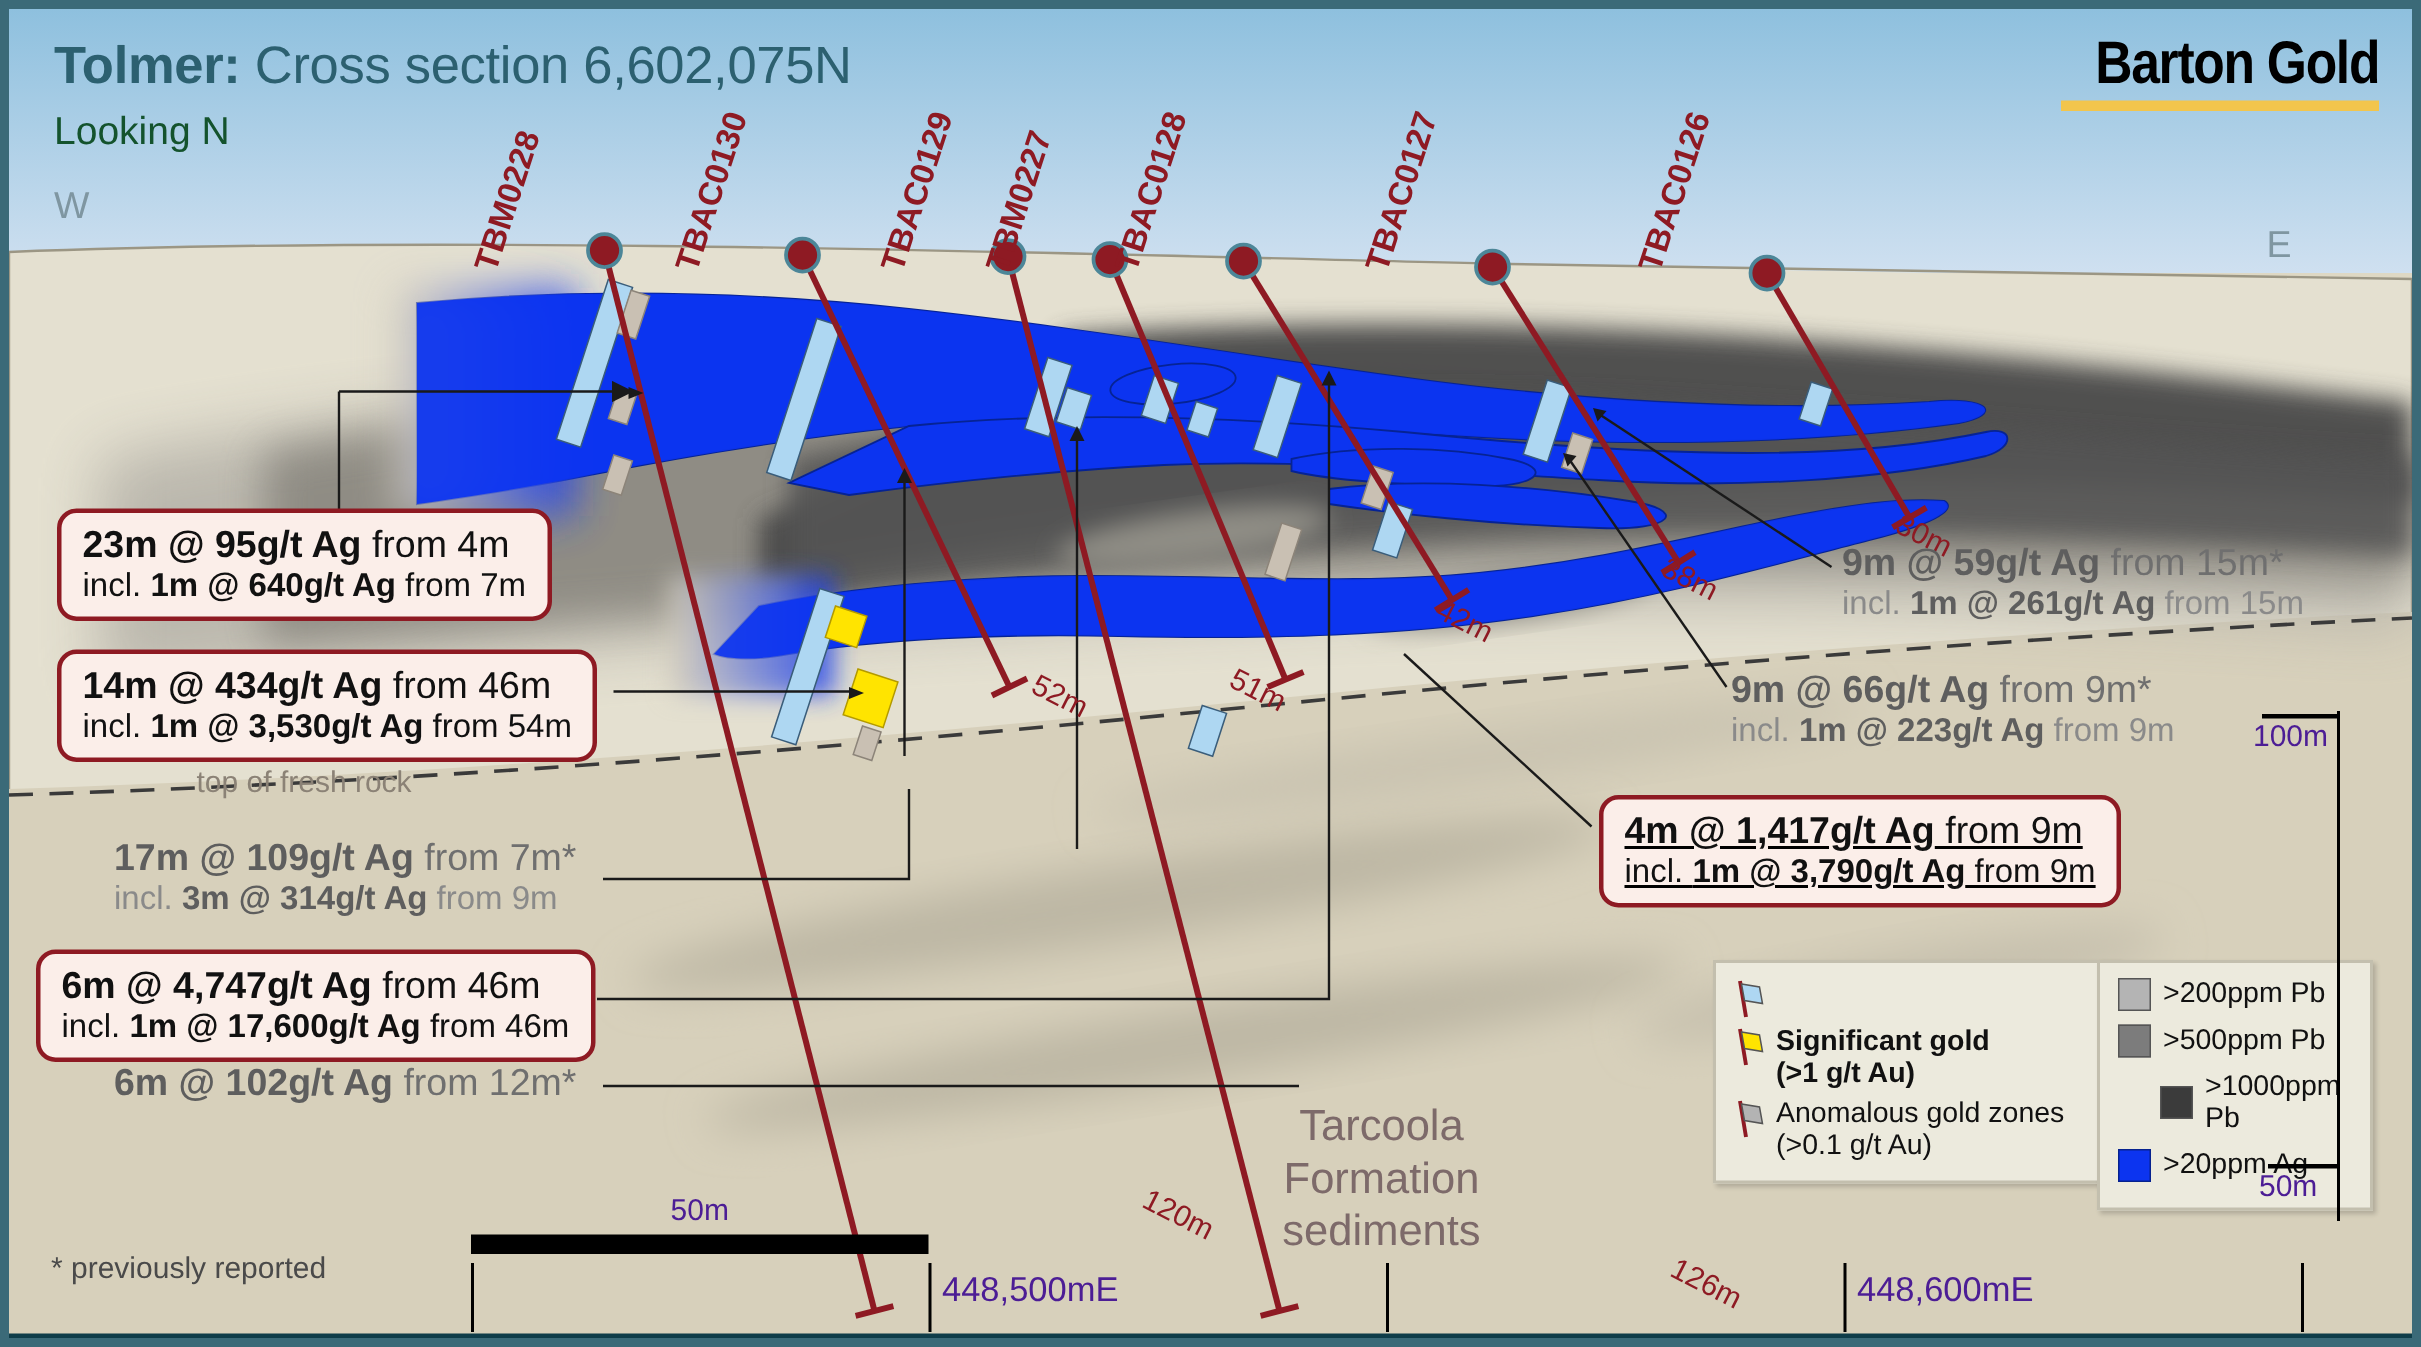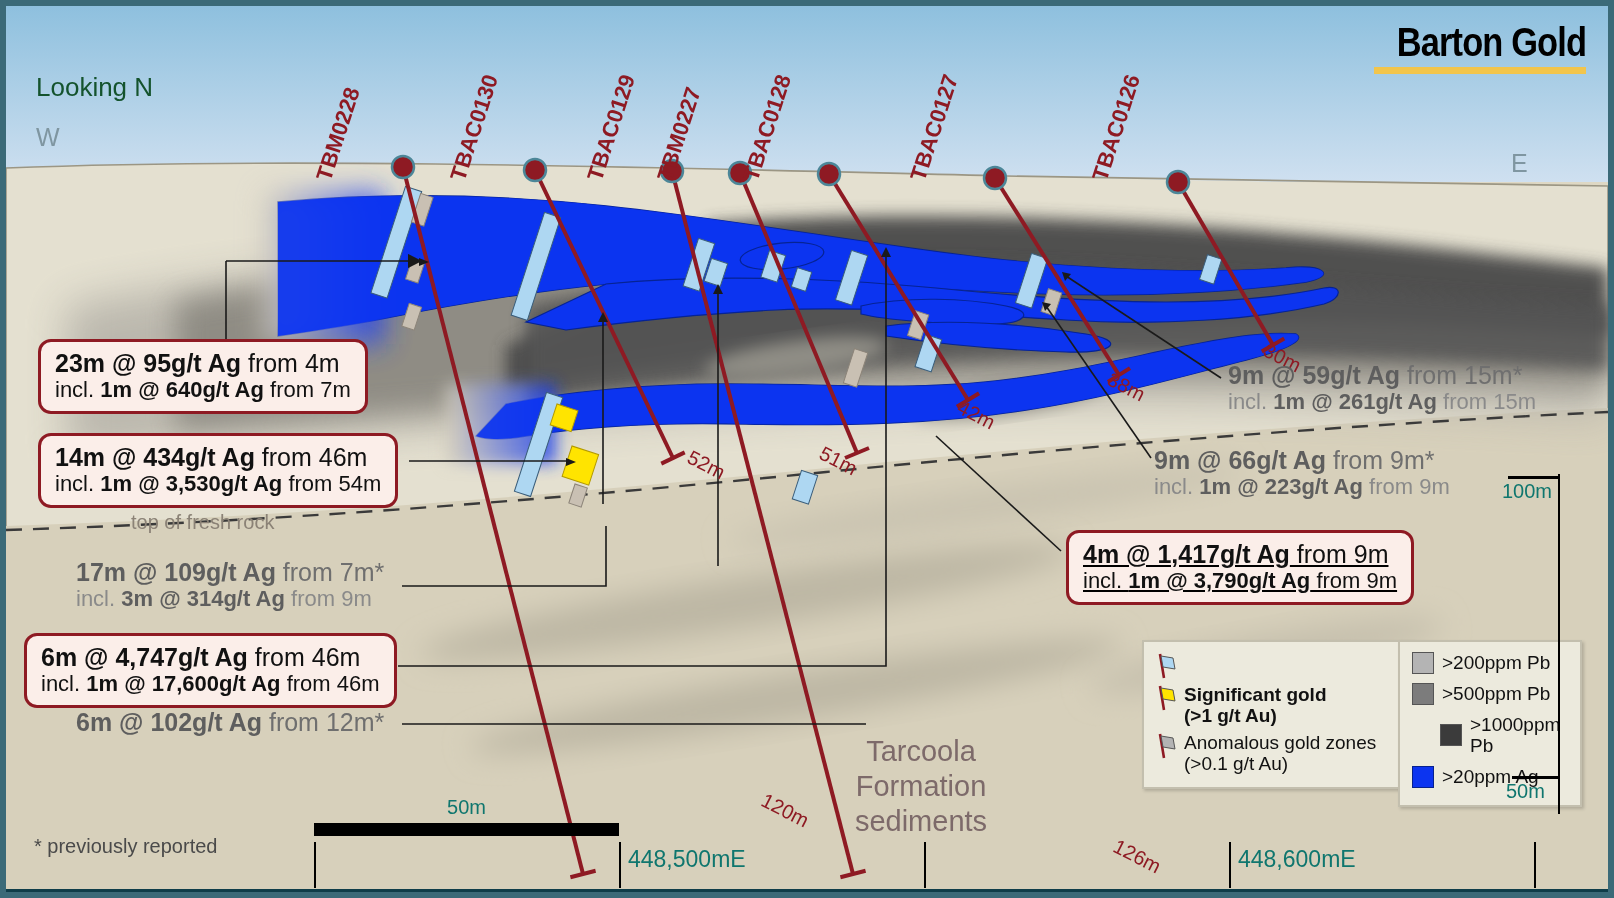--- a/index.html
+++ b/index.html
@@ -30,21 +30,21 @@
   .plain .l2{font-size:22px;color:#8a8a8a;line-height:1.18;}
   .plain .l1 .b,.plain .l2 .b{color:#5e5e5e;font-weight:bold;}
   
   .legbox{background:#eceadd;border:2px solid #c3bfae;box-shadow:2px 2px 3px rgba(0,0,0,.18);}
   .legrow{display:flex;align-items:flex-start;gap:8px;margin-bottom:5px;}
   .legtxt{font-size:19px;line-height:1.12;color:#111;}
   .legtxt.bold{font-weight:bold;}
   .sw{width:20px;height:20px;border:1px solid #555;flex:none;margin-top:3px;}
   .flagwrap{width:20px;height:26px;flex:none;position:relative;margin-top:1px;}
   
-  .smalltxt{font-size:20px;color:#0f766e;}
+  .smalltxt{font-size:20px;color:#4c1d95;}
   #scalebar{background:#000;height:13px;}
   .tick{background:#000;width:2px;}
   .axisline{background:#0f3d49;height:3px;}
   #prevrep{left:28px;top:829px;font-size:20px;color:#4a4a4a;}
   .holelabel{position:absolute;color:#8e1a23;font-size:22px;font-weight:bold;
     font-family:"Liberation Sans",sans-serif;white-space:nowrap;transform-origin:left bottom;}
   .depthlabel{position:absolute;color:#8e1a23;font-size:20px;white-space:nowrap;transform-origin:left top;}
   #tarcoola{position:absolute;left:795px;top:728px;width:240px;text-align:center;
     font-size:29px;color:#7d6a6a;line-height:1.2;}
   #freshrock{position:absolute;left:125px;top:505px;font-size:20px;color:#8b8276;}
@@ -256,20 +256,23 @@
       <path d="M597,306 l-5,10 h10 z"></path>
       <path d="M712,278 l-5,10 h10 z"></path>
       <path d="M880,241 l-5,10 h10 z"></path>
       <path d="M1056,266 l9,2 l-6,7 z"></path>
       <path d="M1036,296 l9,2 l-6,7 z"></path>
       <path d="M413,252 l10,4 l-10,4 z"></path>
       <path d="M560,452 l10,4 l-10,4 z"></path>
     </g>
   </svg>
 
+  <div class="abs" id="title">
+    <span>Tolmer:</span><span class="lt"> Cross section 6,602,075N</span>
+  </div>
   <div class="abs" id="subtitle">Looking N</div>
   <div class="abs" id="wlabel">W</div>
   <div class="abs" id="elabel">E</div>
 
   <div class="abs" id="logo">
     <span class="lname">Barton Gold</span>
     <div class="lbar"></div>
   </div>
 
   <div class="abs" id="holelabels" style="left:0;top:0;width:1602px;height:886px;pointer-events:none;">

